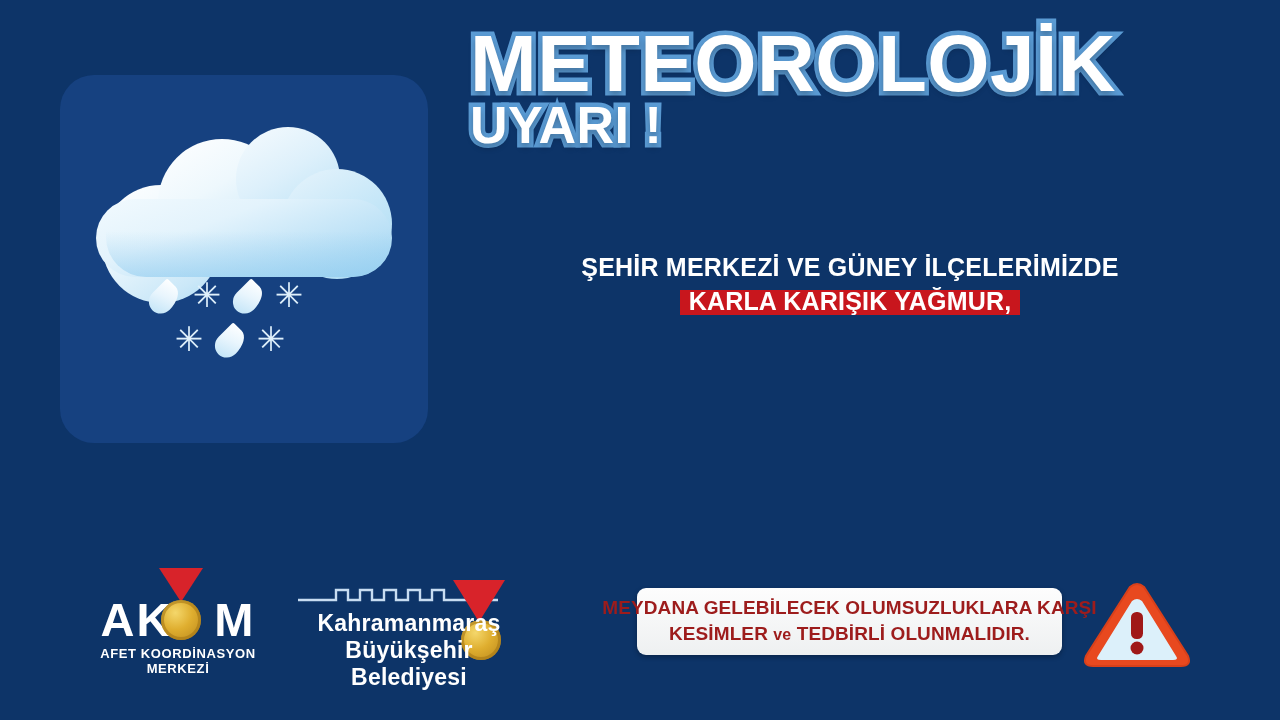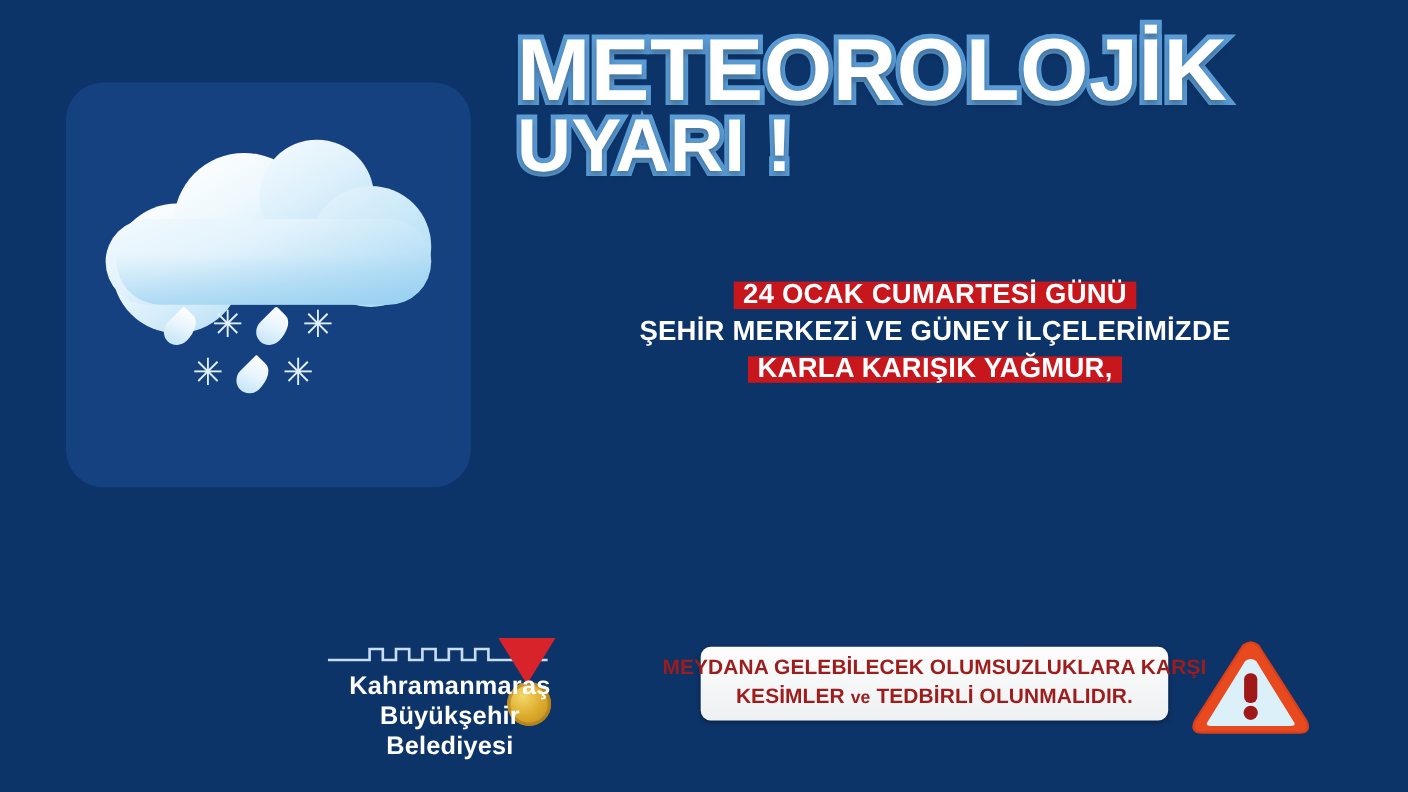--- a/index.html
+++ b/index.html
@@ -99,21 +99,21 @@
   .title-line {
     font-weight: 800;
     font-size: 80px;
     line-height: 0.94em;
     letter-spacing: 0.5px;
     color: #ffffff;
     -webkit-text-stroke: 9px #5a9bd4;
     paint-order: stroke fill;
     text-shadow: 0 4px 6px rgba(0,0,0,0.25);
   }
-  .title-line.l2 { font-size: 68px; }
+  .title-line.l2 { font-size: 52px; }
 
   
   #message-block {
     position: absolute;
     left: 470px;
     top: 256px;
     width: 760px;
     text-align: center;
   }
   .msg-row {
@@ -282,23 +282,20 @@
       <div class="flake" style="left:104px; top:44px;">✳</div>
     </div>
   </div>
 
   <div id="title-block">
     <div class="title-line l1">METEOROLOJİK</div>
     <div class="title-line l2">UYARI !</div>
   </div>
 
   <div id="message-block">
-    <div class="msg-row hl">
-      <span class="txt">24 OCAK CUMARTESİ GÜNÜ</span>
-    </div>
     <div class="msg-row">
       <span class="txt">ŞEHİR MERKEZİ VE GÜNEY İLÇELERİMİZDE</span>
     </div>
     <div class="msg-row hl">
       <span class="txt">KARLA KARIŞIK YAĞMUR,</span>
     </div>
   </div>
 
   <div id="warn-bar">
     <div class="wline">MEYDANA GELEBİLECEK OLUMSUZLUKLARA KARŞI</div>
@@ -309,20 +306,26 @@
     </div>
   </div>
 
   <svg id="warn-triangle" viewBox="0 0 110 92">
     <path d="M48 7 Q55 1 62 7 L106 76 Q110 86 99 86 L11 86 Q0 86 4 76 Z" fill="#e8491f" stroke="#d8401a" stroke-width="2"></path>
     <path d="M50 21 Q55 17 60 21 L94 76 Q97 80 91 80 L19 80 Q13 80 16 76 Z" fill="#dcf0fa"></path>
     <rect x="49" y="32" width="12" height="27" rx="5.5" fill="#a01818"></rect>
     <circle cx="55" cy="68" r="6.5" fill="#a01818"></circle>
   </svg>
 
+  <div id="akom-logo">
+    <div class="akom-ribbon"></div>
+    <div class="akom-word"><span>AK</span><span class="slot"></span><span>M</span></div>
+    <div class="akom-medal"></div>
+    <div class="akom-sub">AFET KOORDİNASYON MERKEZİ</div>
+  </div>
 
   <div id="kmaras-logo">
     <svg class="castle-line" viewBox="0 0 200 22">
       <path d="M0 18 L38 18 L38 8 L50 8 L50 18 L62 18 L62 8 L74 8 L74 18 L86 18 L86 8 L98 8 L98 18 L110 18 L110 8 L122 8 L122 18 L134 18 L134 8 L146 8 L146 18 L200 18" fill="none" stroke="#c8ddf2" stroke-width="2.4"></path>
     </svg>
     <div class="kmaras-ribbon"></div>
     <div class="kmaras-medal"></div>
     <div class="kmaras-text">
       <div>Kahramanmaraş</div>
       <div>Büyükşehir Belediyesi</div>

